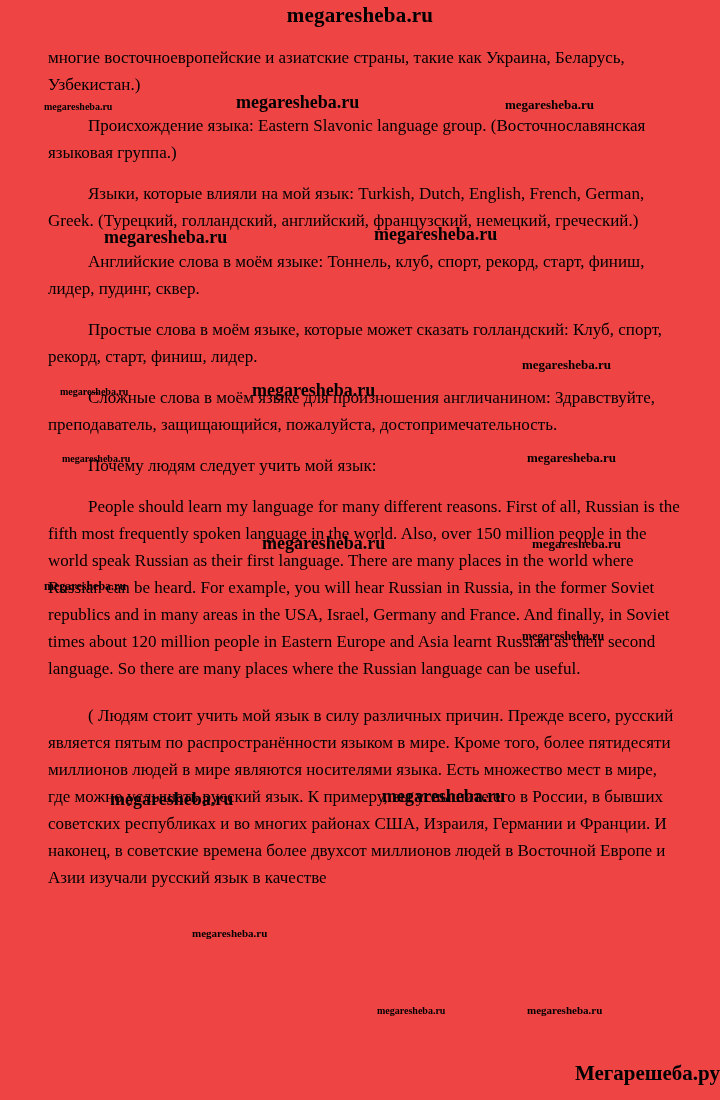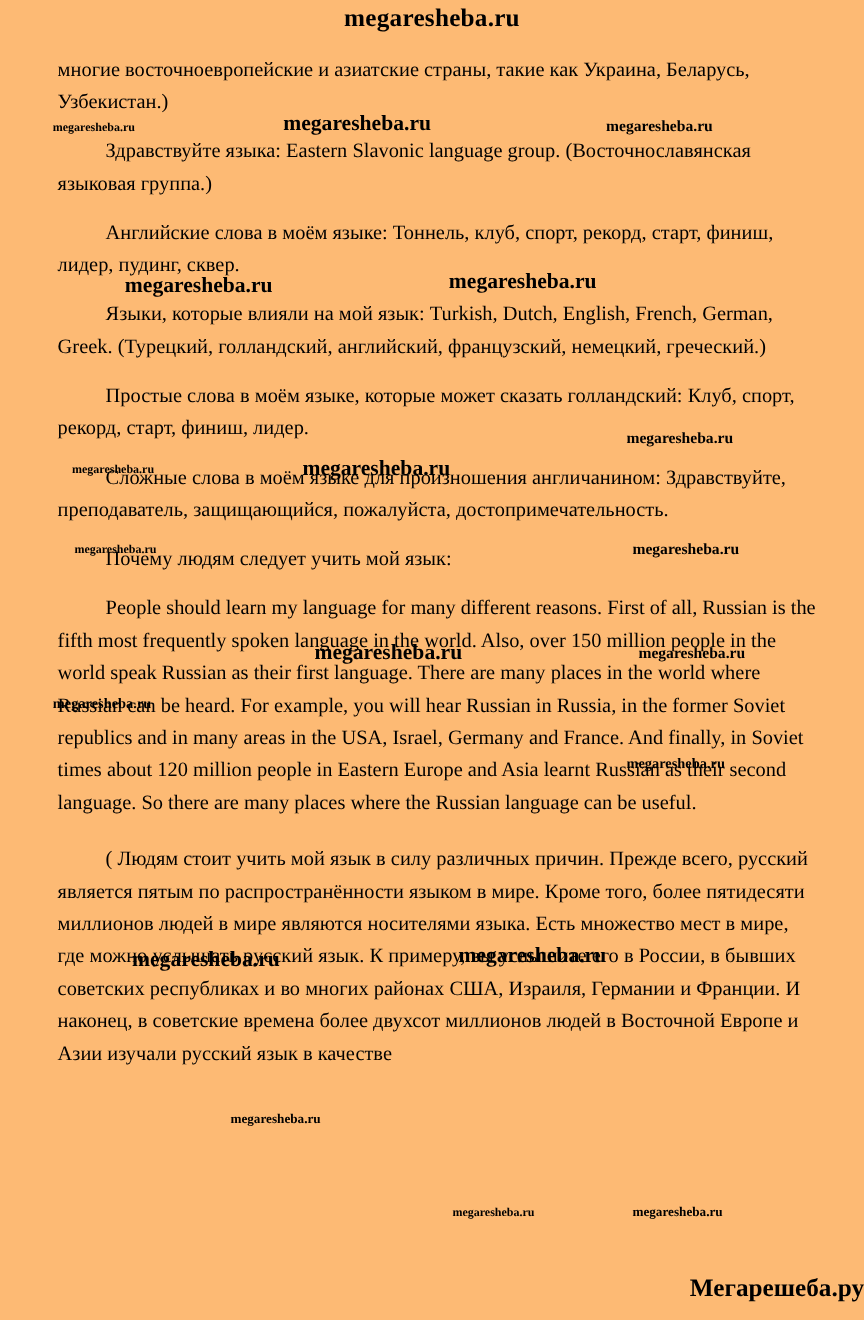--- a/index.html
+++ b/index.html
@@ -1,21 +1,21 @@
 <!DOCTYPE html>
 <html><head>
 <meta charset="utf-8">
 <style>
   * { margin: 0; padding: 0; box-sizing: border-box; }
   html, body { background: #ffffff; }
   .page {
     position: relative;
     width: 720px;
     height: 1100px;
-    background: #fdba74;
+    background: #ef4444;
     color: #000000;
     font-family: "Liberation Serif", serif;
     overflow: hidden;
   }
   .top-brand {
     padding-top: 3px;
     text-align: center;
     font-size: 21px;
     font-weight: 700;
     letter-spacing: 0.2px;
@@ -47,23 +47,23 @@
 </style>
 </head>
 <body>
 
 <div class="page">
 
   <header class="top-brand">megaresheba.ru</header>
 
   <main class="content">
     <p class="para no-indent">многие восточноевропейские и азиатские страны, такие как Украина, Беларусь, Узбекистан.)</p>
-    <p class="para">Здравствуйте языка: Eastern Slavonic language group. (Восточнославянская языковая группа.)</p>
+    <p class="para">Происхождение языка: Eastern Slavonic language group. (Восточнославянская языковая группа.)</p>
+    <p class="para">Языки, которые влияли на мой язык: Turkish, Dutch, English, French, German, Greek. (Турецкий, голландский, английский, французский, немецкий, греческий.)</p>
     <p class="para">Английские слова в моём языке: Тоннель, клуб, спорт, рекорд, старт, финиш, лидер, пудинг, сквер.</p>
-    <p class="para">Языки, которые влияли на мой язык: Turkish, Dutch, English, French, German, Greek. (Турецкий, голландский, английский, французский, немецкий, греческий.)</p>
     <p class="para">Простые слова в моём языке, которые может сказать голландский: Клуб, спорт, рекорд, старт, финиш, лидер.</p>
     <p class="para">Сложные слова в моём языке для произношения англичанином: Здравствуйте, преподаватель, защищающийся, пожалуйста, достопримечательность.</p>
     <p class="para">Почему людям следует учить мой язык:</p>
     <p class="para">People should learn my language for many different reasons. First of all, Russian is the fifth most frequently spoken language in the world. Also, over 150 million people in the world speak Russian as their first language. There are many places in the world where Russian can be heard. For example, you will hear Russian in Russia, in the former Soviet republics and in many areas in the USA, Israel, Germany and France. And finally, in Soviet times about 120 million people in Eastern Europe and Asia learnt Russian as their second language. So there are many places where the Russian language can be useful.</p>
     <p class="para gap-before">( Людям стоит учить мой язык в силу различных причин. Прежде всего, русский является пятым по распространённости языком в мире. Кроме того, более пятидесяти миллионов людей в мире являются носителями языка. Есть множество мест в мире, где можно услышать русский язык. К примеру, вы услышите его в России, в бывших советских республиках и во многих районах США, Израиля, Германии и Франции. И наконец, в советские времена более двухсот миллионов людей в Восточной Европе и Азии изучали русский язык в качестве</p>
   </main>
 
   <footer class="bottom-brand">Мегарешеба.ру</footer>
 
   <div class="wm-layer">

